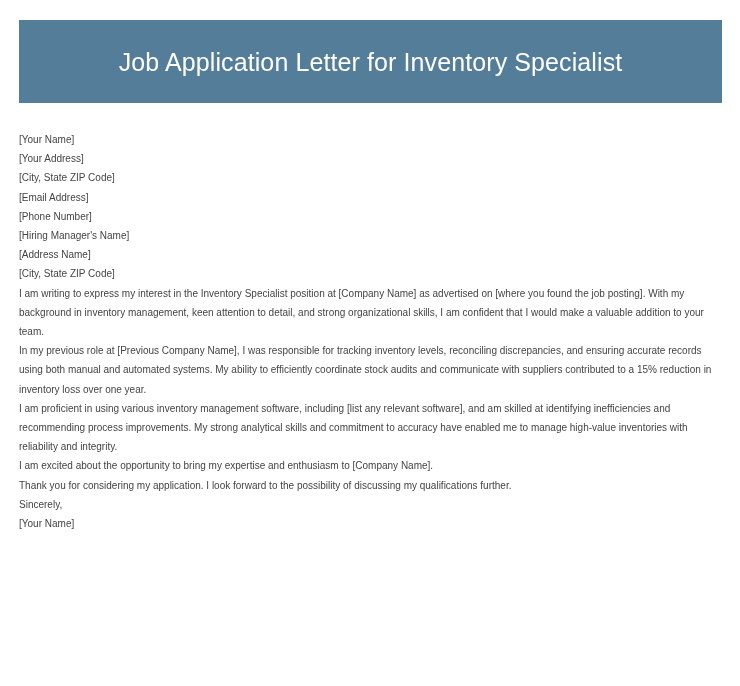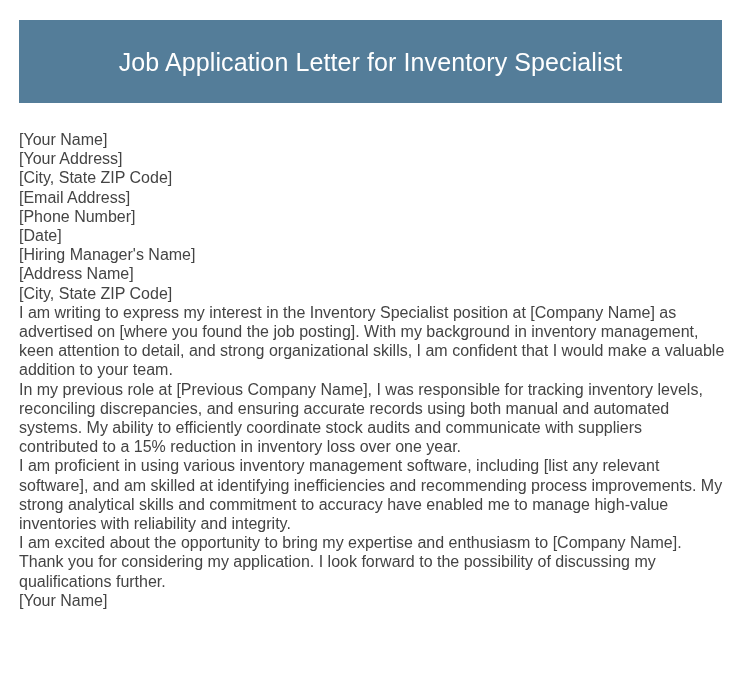--- a/index.html
+++ b/index.html
@@ -41,21 +41,21 @@
     line-height: 1.2;
     white-space: nowrap;
   }
   .letter-body {
     position: absolute;
     left: 19px;
     top: 130px;
     width: 706px;
     color: #444444;
     font-family: "Liberation Sans", sans-serif;
-    font-size: 16px;
+    font-size: 10px;
     line-height: 19.2px;
     text-align: left;
   }
   .letter-line {
     display: block;
     white-space: normal;
     word-wrap: break-word;
   }
 </style>
 </head>
@@ -66,25 +66,25 @@
   <div class="banner">
     <div class="banner-title">Job Application Letter for Inventory Specialist</div>
   </div>
 
   <div class="letter-body">
     <span class="letter-line">[Your Name]</span>
     <span class="letter-line">[Your Address]</span>
     <span class="letter-line">[City, State ZIP Code]</span>
     <span class="letter-line">[Email Address]</span>
     <span class="letter-line">[Phone Number]</span>
-    <span class="letter-line">[Date]</span>
     <span class="letter-line">[Hiring Manager's Name]</span>
     <span class="letter-line">[Address Name]</span>
     <span class="letter-line">[City, State ZIP Code]</span>
     <span class="letter-line">I am writing to express my interest in the Inventory Specialist position at [Company Name] as advertised on [where you found the job posting]. With my background in inventory management, keen attention to detail, and strong organizational skills, I am confident that I would make a valuable addition to your team.</span>
     <span class="letter-line">In my previous role at [Previous Company Name], I was responsible for tracking inventory levels, reconciling discrepancies, and ensuring accurate records using both manual and automated systems. My ability to efficiently coordinate stock audits and communicate with suppliers contributed to a 15% reduction in inventory loss over one year.</span>
     <span class="letter-line">I am proficient in using various inventory management software, including [list any relevant software], and am skilled at identifying inefficiencies and recommending process improvements. My strong analytical skills and commitment to accuracy have enabled me to manage high-value inventories with reliability and integrity.</span>
     <span class="letter-line">I am excited about the opportunity to bring my expertise and enthusiasm to [Company Name].</span>
     <span class="letter-line">Thank you for considering my application. I look forward to the possibility of discussing my qualifications further.</span>
+    <span class="letter-line">Sincerely,</span>
     <span class="letter-line">[Your Name]</span>
   </div>
 
 </div>
 
 </body></html>

